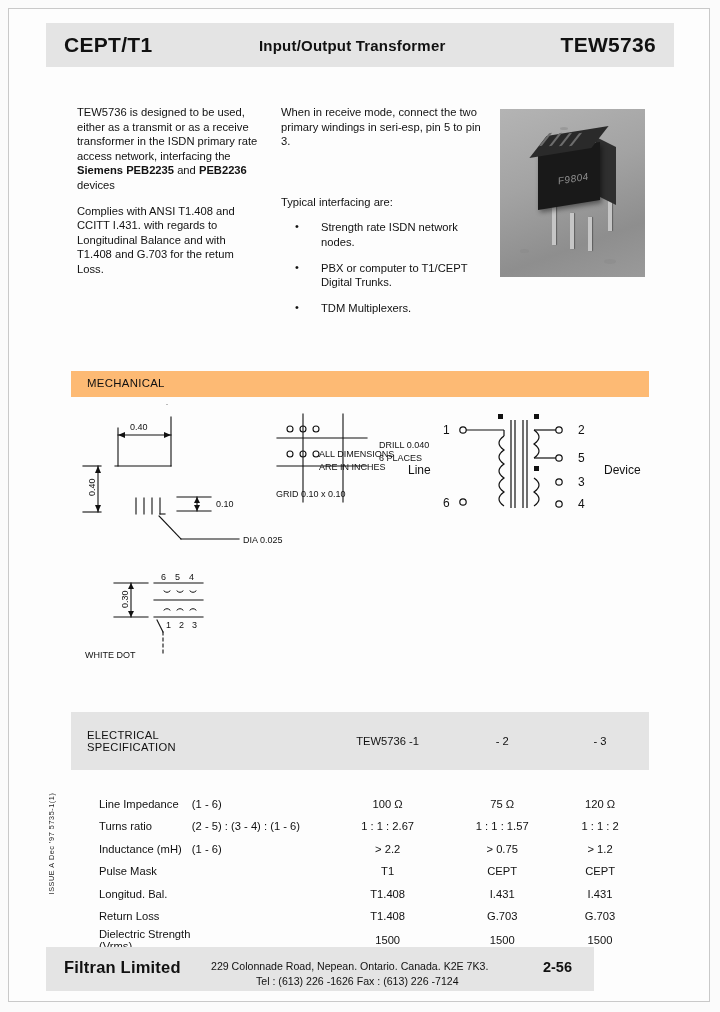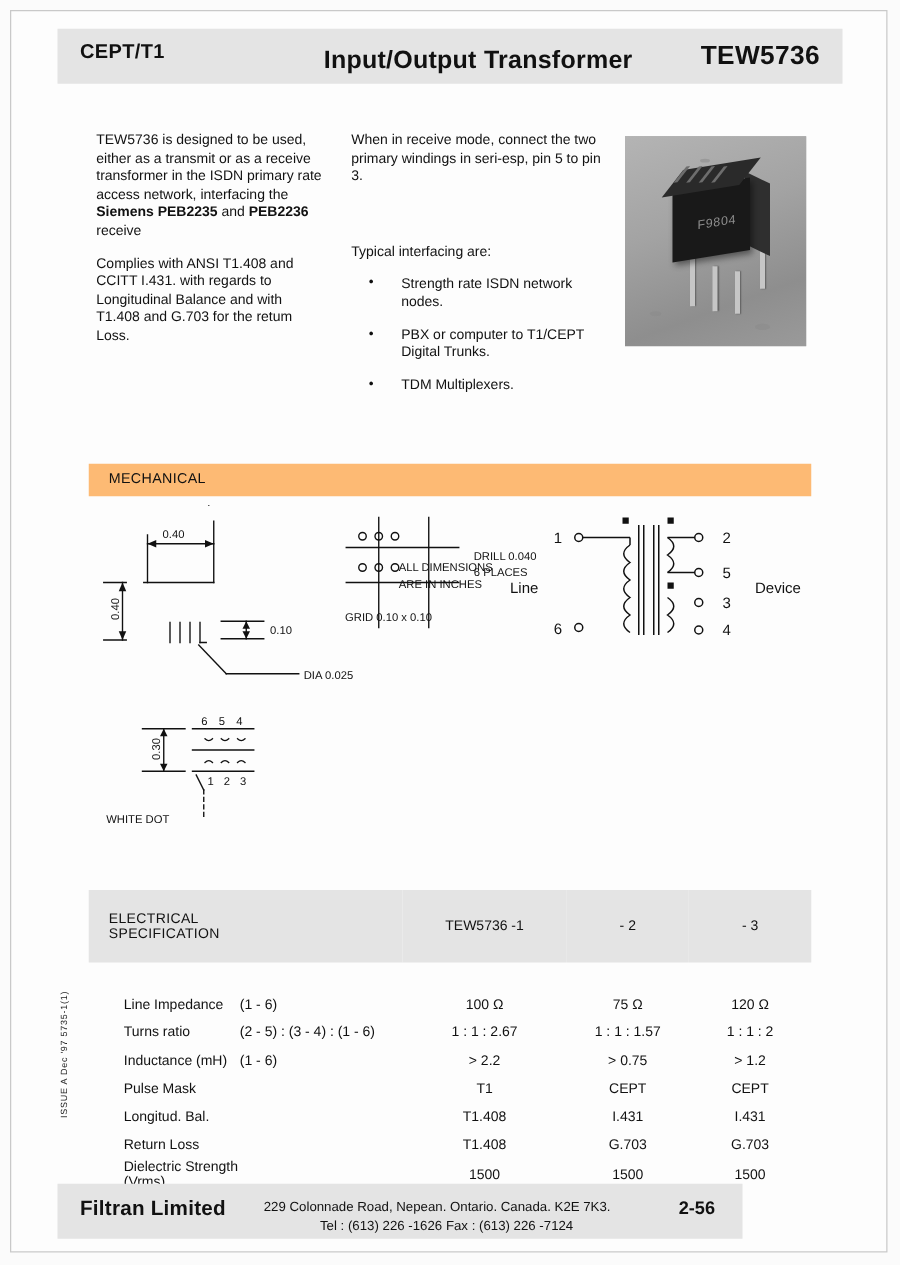--- a/index.html
+++ b/index.html
@@ -14,22 +14,22 @@
   .page{
     position:absolute;left:8px;top:8px;width:702px;height:994px;
     border:1px solid #c9c9c9;background:#fdfdfd;box-sizing:border-box;
   }
 
   
   .hdr{
     position:absolute;left:37px;top:14px;width:628px;height:44px;
     background:#e4e4e4;
   }
-  .hdr .h-left{position:absolute;left:18px;top:10px;font-size:16px;font-weight:bold;letter-spacing:.3px;}
-  .hdr .h-mid{position:absolute;left:213px;top:14px;font-size:20px;font-weight:bold;letter-spacing:.2px;}
+  .hdr .h-left{position:absolute;left:18px;top:10px;font-size:21px;font-weight:bold;letter-spacing:.3px;}
+  .hdr .h-mid{position:absolute;left:213px;top:14px;font-size:15px;font-weight:bold;letter-spacing:.2px;}
   .hdr .h-right{position:absolute;right:18px;top:10px;font-size:21px;font-weight:bold;letter-spacing:.3px;}
 
   
   .col{position:absolute;font-size:11.2px;line-height:14.6px;color:#111;}
   .col p{margin:0 0 11px 0;}
   .col b{font-weight:bold;}
   #col-left{left:68px;top:96px;width:186px;}
   #col-mid{left:272px;top:96px;width:200px;}
 
   .apps-title{margin:0 0 9px 0;}
@@ -100,21 +100,21 @@
 
 <div class="page">
 
   <div class="hdr">
     <div class="h-left">CEPT/T1</div>
     <div class="h-mid">Input/Output Transformer</div>
     <div class="h-right">TEW5736</div>
   </div>
 
   <div class="col" id="col-left">
-    <p><span>TEW5736 is designed to be used, either as a transmit or as a receive transformer in the ISDN primary rate access network, interfacing the </span><b>Siemens PEB2235</b><span> and </span><b>PEB2236</b><span> receive</span></p>
+    <p><span>TEW5736 is designed to be used, either as a transmit or as a receive transformer in the ISDN primary rate access network, interfacing the </span><b>Siemens PEB2235</b><span> and </span><b>PEB2236</b><span> devices</span></p>
     <p>Complies with ANSI T1.408 and CCITT I.431. with regards to Longitudinal Balance and with T1.408 and G.703 for the retum Loss.</p>
   </div>
 
   <div class="col" id="col-mid">
     <p>When in  receive mode, connect the two primary windings in seri-esp, pin 5 to pin 3.</p>
     <p class="apps-title" style="margin-top:46px;">Typical interfacing are:</p>
     <ul class="apps">
       <li><span class="bullet">•</span><span>Strength rate ISDN network nodes.</span></li>
       <li><span class="bullet">•</span><span>PBX or computer to T1/CEPT Digital Trunks.</span></li>
       <li><span class="bullet">•</span><span>TDM Multiplexers.</span></li>

